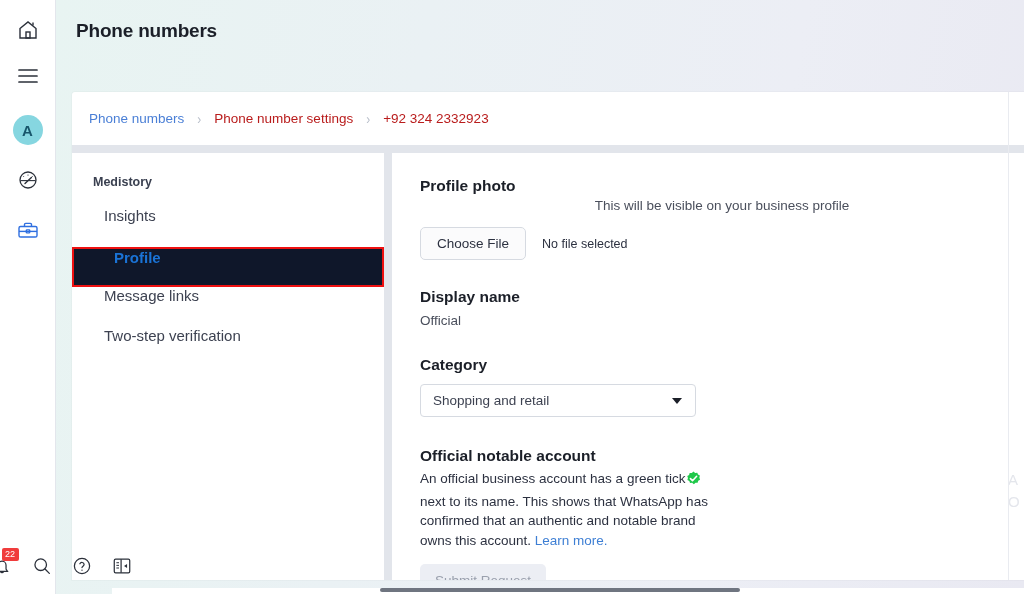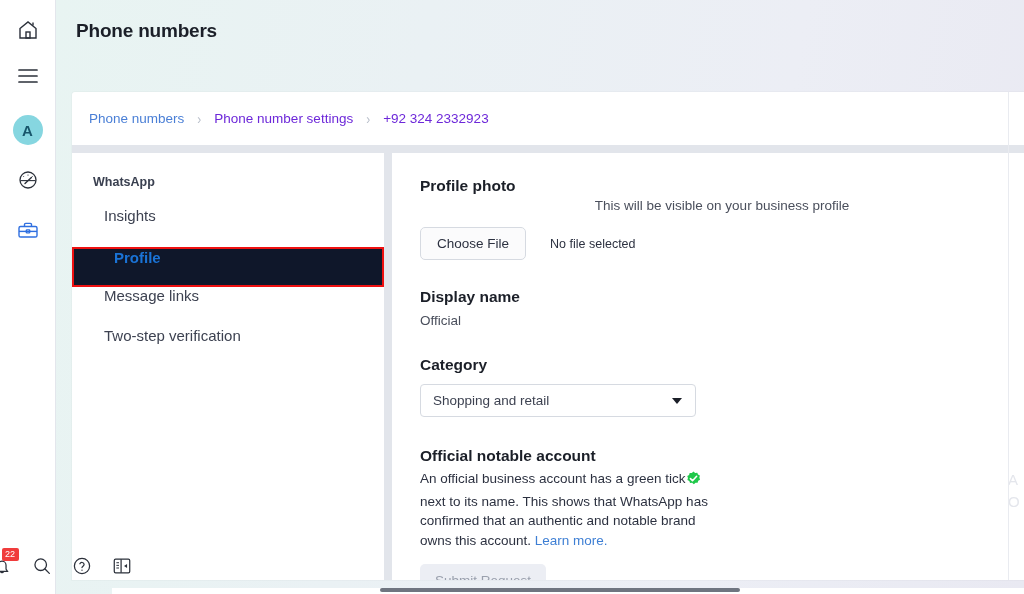--- a/index.html
+++ b/index.html
@@ -111,21 +111,21 @@
     gap: 0px;
   }
   .bc-link { color: #4a7fd6; cursor: pointer; }
   .bc-sep {
     color: #b6bcc8;
     font-size: 12px;
     padding: 0 13px;
     display: inline-block;
     transform: scaleY(1.15);
   }
-  .bc-current { color: #6d28d9; }
+  .bc-current { color: #b91c1c; }
 
   .card-divider {
     height: 8px;
     background: #e2e5eb;
     width: 100%;
   }
 
   .card-body {
     display: flex;
     height: calc(100% - 61px);
@@ -192,21 +192,21 @@
   }
   .sec-sub {
     font-size: 13.5px;
     color: #4a4f5c;
     margin-bottom: 14px;
     text-align: center;
   }
   .file-row {
     display: flex;
     align-items: center;
-    gap: 24px;
+    gap: 16px;
     margin-bottom: 28px;
   }
   .btn-file {
     background: #fbfbfc;
     border: 1px solid #d6dae1;
     border-radius: 5px;
     padding: 8px 16px;
     font-size: 13.5px;
     color: #2c3140;
     cursor: pointer;
@@ -416,21 +416,21 @@
         <span class="bc-current">Phone number settings</span>
         <span class="bc-sep">›</span>
         <span class="bc-current">+92 324 2332923</span>
       </div>
 
       <div class="card-divider"></div>
 
       <div class="card-body">
 
         <div class="settings-nav">
-          <div class="settings-heading">WhatsApp</div>
+          <div class="settings-heading">Medistory</div>
 
           <div class="nav-item">
             <span>Insights</span>
           </div>
           <div class="nav-item active">
             <span>Profile</span>
           </div>
           <div class="nav-item">
             <span>Message links</span>
           </div>

